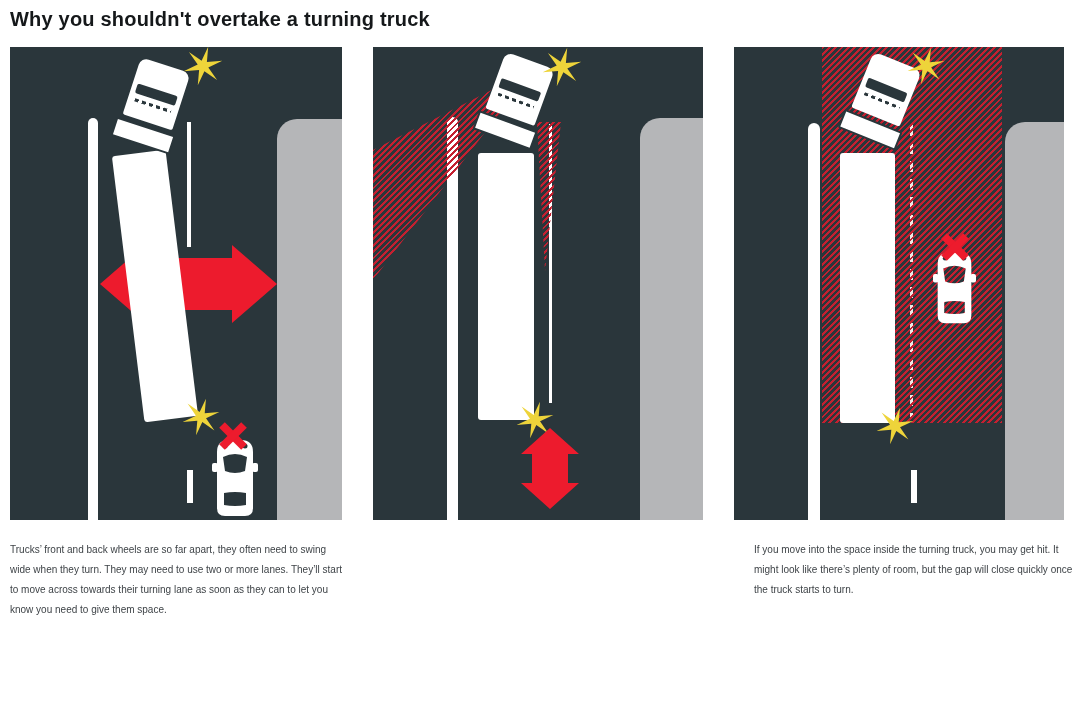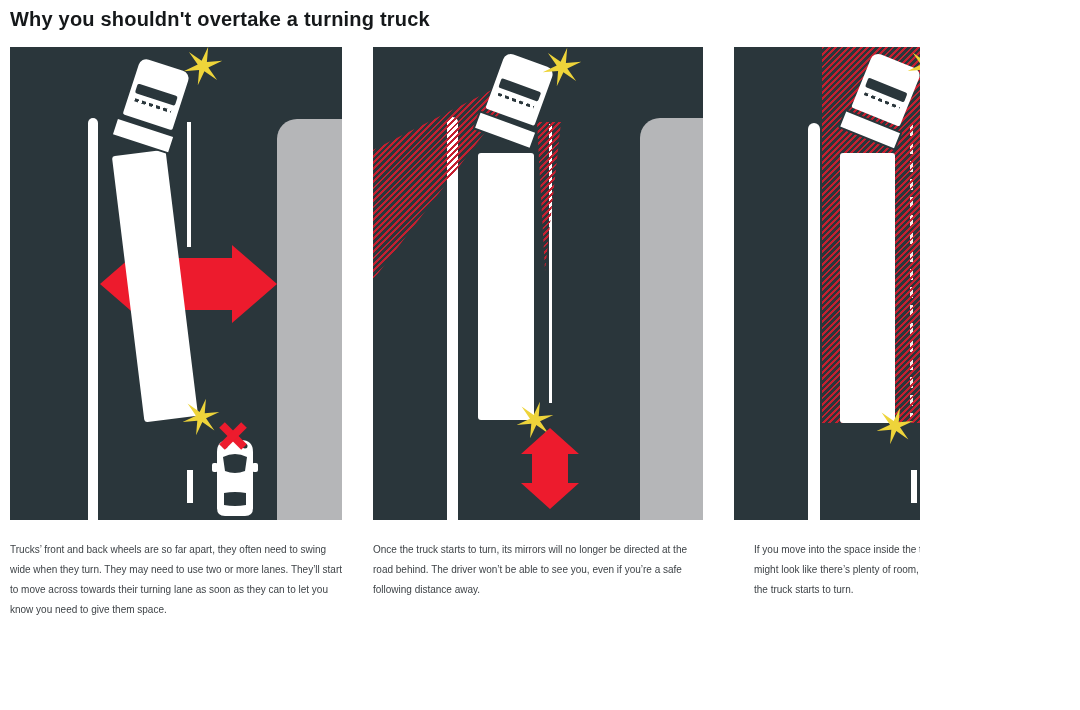--- a/index.html
+++ b/index.html
@@ -1,21 +1,21 @@
 <!DOCTYPE html>
 <html style="--road: #2a363b; --kerb: #b5b6b8; --red: #ed1b2d; --hatchred: #c42030; --yellow: #eed43a; --ink: #15181a; --text: #3e4347;"><head>
 <meta charset="utf-8">
 <style>
   :root{
     --road:#2a363b; --kerb:#b5b6b8; --red:#ed1b2d; --hatchred:#c42030;
     --yellow:#eed43a; --ink:#15181a; --text:#3e4347; --white:#ffffff;
   }
   *{margin:0;padding:0;box-sizing:border-box;}
   html,body{background:#fff;font-family:"Liberation Sans",sans-serif;}
-  .stage{position:relative;width:920px;height:710px;background:#fff;overflow:hidden;}
+  .stage{position:relative;width:1080px;height:710px;background:#fff;overflow:hidden;}
   .title{position:absolute;left:10px;top:8px;font-size:20px;font-weight:bold;color:var(--ink);letter-spacing:.2px;}
   .panel{position:absolute;top:47px;height:473px;background:var(--road);overflow:hidden;}
   .panel1{left:10px;width:332px;}
   .panel2{left:373px;width:330px;}
   .panel3{left:734px;width:330px;}
   .abs{position:absolute;}
   .kerb{background:var(--kerb);border-top-left-radius:20px;}
   .lane{background:#fff;}
   .lane.capped{border-radius:6px 6px 0 0;}
   .dashline{background:repeating-linear-gradient(180deg,#e9eae6 0 11px,rgba(0,0,0,0) 11px 18px);}
@@ -150,16 +150,15 @@
       <circle class="car-dot" cx="33" cy="10" r="2.5"></circle>
     </svg>
 
     <svg class="abs" style="left:207px;top:186px;" width="28" height="28" viewBox="0 0 28 28">
       <line class="x-shape" x1="3" y1="3" x2="25" y2="25"></line>
       <line class="x-shape" x1="25" y1="3" x2="3" y2="25"></line>
     </svg>
   </div>
 
   <p class="caption cap1">Trucks’ front and back wheels are so far apart, they often need to swing wide when they turn. They may need to use two or more lanes. They’ll start to move across towards their turning lane as soon as they can to let you know you need to give them space.</p>
-  <p class="caption cap2">Once the truck starts to turn, its mirrors will no longer be directed at the road behind. The driver won’t be able to see you, even if you’re a safe following distance away.</p>
   <p class="caption cap3">If you move into the space inside the turning truck, you may get hit. It might look like there’s plenty of room, but the gap will close quickly once the truck starts to turn.</p>
 
 </div>
 
 </body></html>

